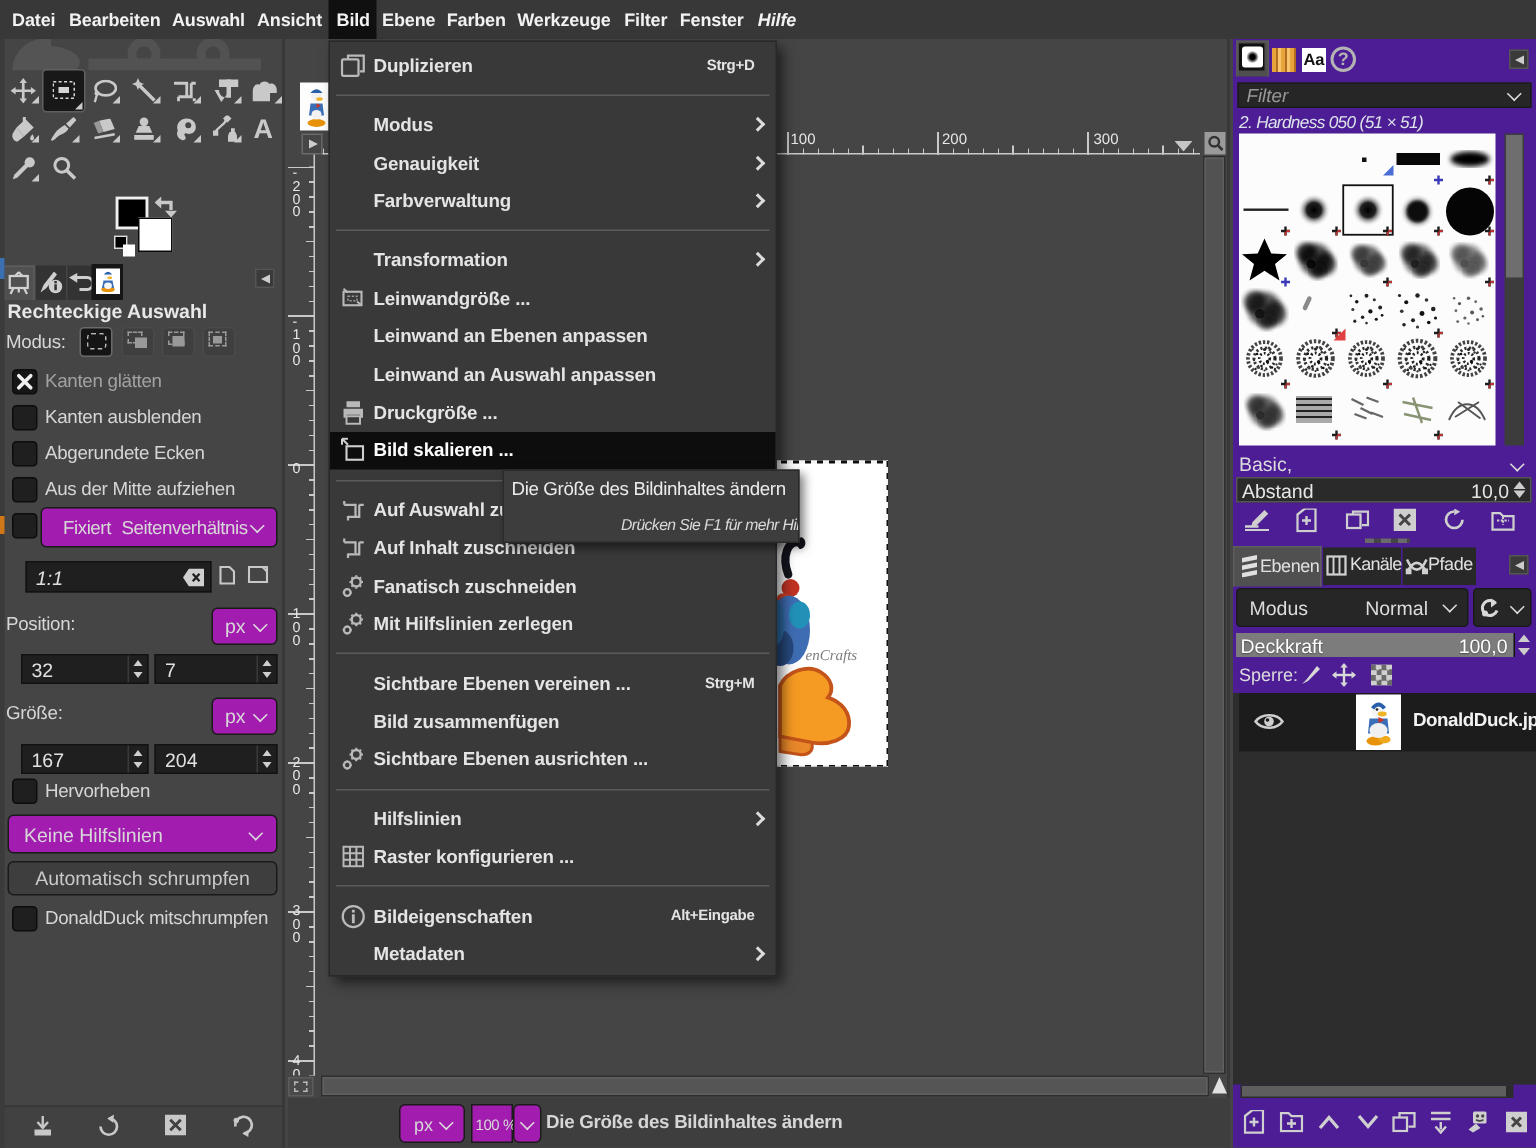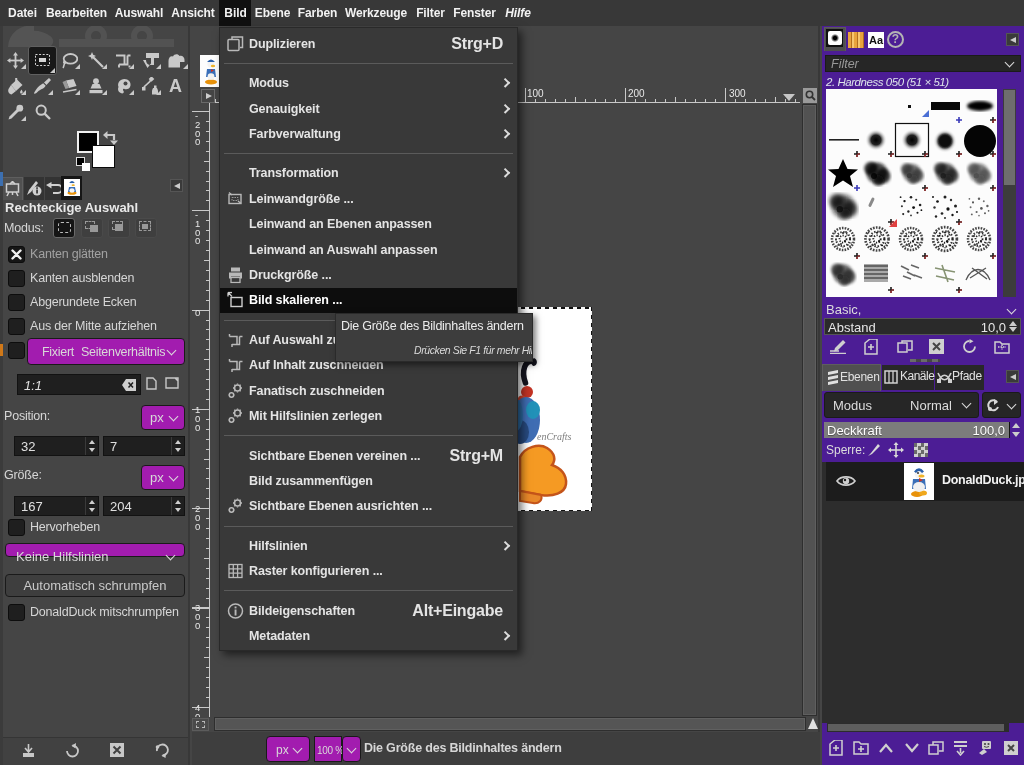--- a/index.html
+++ b/index.html
@@ -69,21 +69,21 @@
   #statusbar { position:absolute; left:0; top:706px; width:628px; height:33px; background:#3e3e3e; }
 
   
   #rightpanel { left:822px; top:26px; width:202px; height:739px; background:#4c1d95; }
 
   
   #menu { left:219px; top:27px; width:299px; height:624px; background:#393939; border:1px solid #292929;
      box-shadow:4px 4px 8px rgba(0,0,0,0.55); padding-top:3px; z-index:50; }
   .mitem { position:relative; height:25.4px; color:#e4e4e4; font-size:12.5px; font-weight:bold; letter-spacing:-0.2px; }
   .mitem .t { position:absolute; left:29px; top:50%; transform:translateY(-50%); white-space:nowrap; letter-spacing:-0.1px; }
-  .mitem .acc { position:absolute; right:14px; top:50%; transform:translateY(-50%); font-size:16px; }
+  .mitem .acc { position:absolute; right:14px; top:50%; transform:translateY(-50%); font-size:10px; }
   .mitem .ic { position:absolute; left:7px; top:50%; transform:translateY(-50%); width:17px; height:17px; }
   .marr { position:absolute; right:9px; top:50%; width:6.5px; height:6.5px; border-right:2px solid #dcdcdc; border-top:2px solid #dcdcdc; transform:translateY(-58%) rotate(45deg); }
   .msep { height:14.1px; position:relative; }
   .msep:before { content:""; position:absolute; left:4px; right:4px; top:6.5px; height:1px; background:#5b5b5b; }
   .mhil { background:#0d0d0d; color:#fff; }
 
   
   #tooltip { left:335px; top:313px; width:198px; height:49px; background:#3d3d3d; border:1px solid #2a2a2a;
      box-shadow:3px 3px 6px rgba(0,0,0,0.5); z-index:60; color:#ececec; font-size:13px; overflow:hidden; }
 
@@ -352,21 +352,21 @@
       <div class="entry" style="left:14px; top:296px; width:85px; height:20px;">
           <span style="position:absolute; left:6px; top:2px;">167</span>
           <div class="spinner"></div>
         </div>
       <div class="entry" style="left:103px; top:296px; width:82px; height:20px;">
           <span style="position:absolute; left:6px; top:2px;">204</span>
           <div class="spinner"></div>
         </div>
       <div class="cb" style="top:319px;"></div>
       <div class="lbl" style="left:30px; top:320px;">Hervorheben</div>
-      <div class="dropbox" style="left:5px; top:343px; width:180px; height:14px;">
+      <div class="dropbox" style="left:5px; top:343px; width:180px; height:26px;">
           <span style="position:absolute; left:10px; top:5px;">Keine Hilfslinien</span>
           <div class="cv" style="right:10px; top:8px;"></div>
         </div>
       <div class="dropbox" style="left:5px; top:374px; width:180px; height:23px; background:#3e3e3e; text-align:center;">
           <span style="position:absolute; left:0; right:0; top:3px; color:#c9c9c9;">Automatisch schrumpfen</span>
         </div>
       <div class="cb" style="top:404px;"></div>
       <div class="lbl" style="left:30px; top:405px;">DonaldDuck mitschrumpfen</div>
     </div>
     <div id="lp-bottom">

